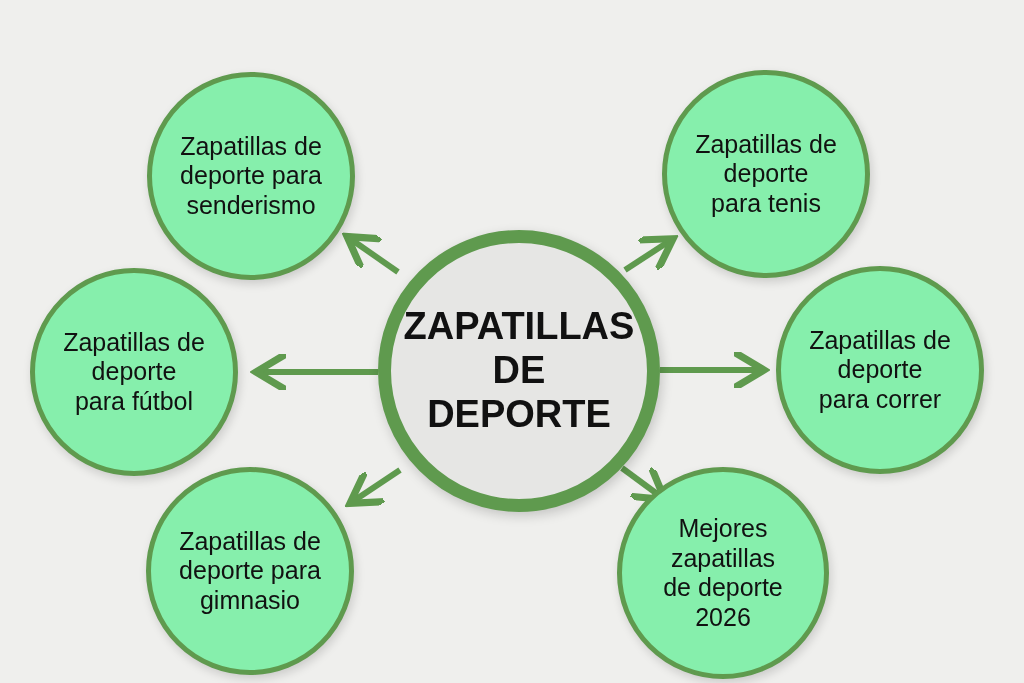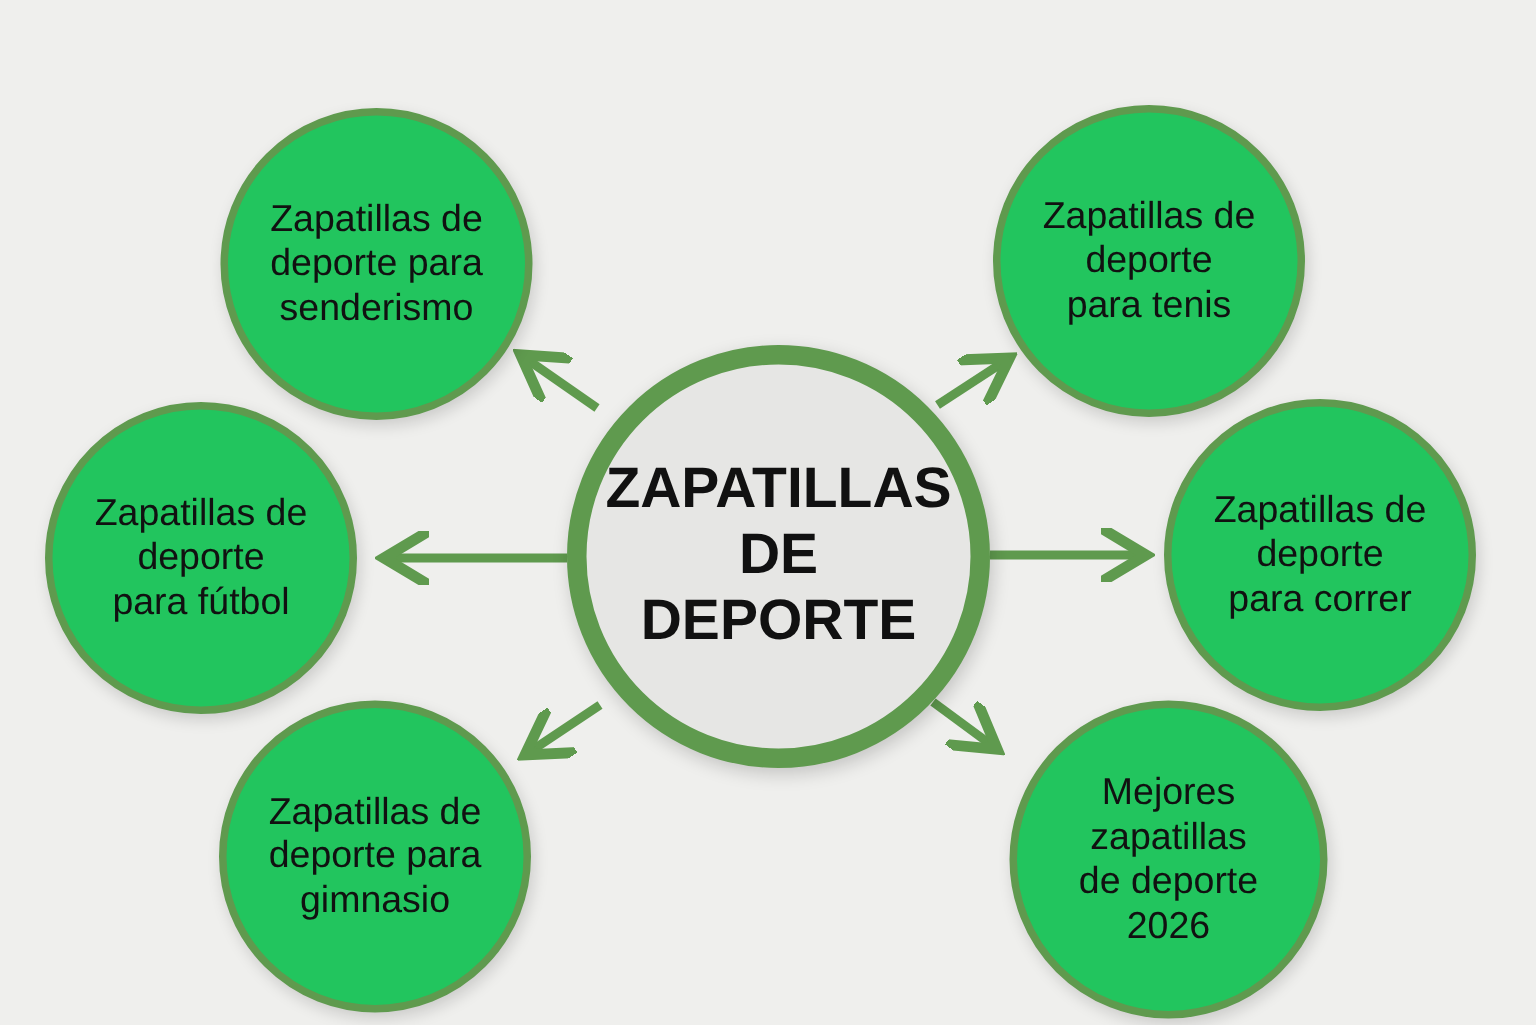--- a/index.html
+++ b/index.html
@@ -1,17 +1,17 @@
 <!DOCTYPE html>
 <html><head>
   <meta charset="utf-8">
   <style>
     html, body { margin:0; padding:0; }
     body { width:1024px; height:683px; background:#efefed; position:relative; overflow:hidden; font-family:"Liberation Sans", sans-serif; }
-    .node { position:absolute; border-radius:50%; box-sizing:border-box; background:#22c55e; border:5px solid #5f9a4e; display:flex; align-items:center; justify-content:center; text-align:center; color:#111; font-size:25px; line-height:1.18; box-shadow: 2px 4px 10px rgba(0,0,0,0.15); }
+    .node { position:absolute; border-radius:50%; box-sizing:border-box; background:#86efac; border:5px solid #5f9a4e; display:flex; align-items:center; justify-content:center; text-align:center; color:#111; font-size:25px; line-height:1.18; box-shadow: 2px 4px 10px rgba(0,0,0,0.15); }
     .center { position:absolute; left:378px; top:230px; width:282px; height:282px; border-radius:50%; box-sizing:border-box; background:#e6e6e4; border:13px solid #5f9a4e; display:flex; align-items:center; justify-content:center; text-align:center; font-size:38px; line-height:1.15; color:#111; font-weight:bold; box-shadow: 2px 4px 12px rgba(0,0,0,0.18); }
     .txt { white-space:pre-line; }
     svg.arrows { position:absolute; left:0; top:0; }
   </style>
 </head>
 <body>
 
 <svg class="arrows" width="1024" height="683">
   <defs>
     <marker id="ah" markerWidth="6" markerHeight="6" refX="4" refY="3" orient="auto" markerUnits="strokeWidth">
@@ -52,18 +52,18 @@
 <div class="node" style="left:776px;top:266px;width:208px;height:208px;">
   <span class="txt">Zapatillas de
 deporte
 para correr</span>
 </div>
 <div class="node" style="left:146px;top:467px;width:208px;height:208px;">
   <span class="txt">Zapatillas de
 deporte para
 gimnasio</span>
 </div>
-<div class="node" style="left:673px;top:467px;width:212px;height:212px;">
+<div class="node" style="left:617px;top:467px;width:212px;height:212px;">
   <span class="txt">Mejores
 zapatillas
 de deporte
 2026</span>
 </div>
 
 </body></html>

